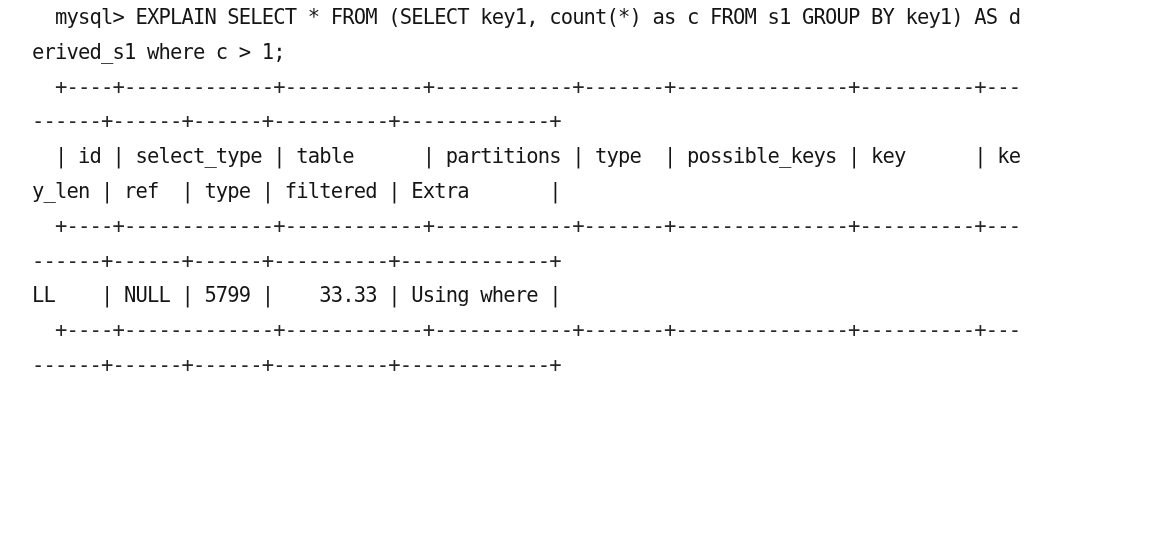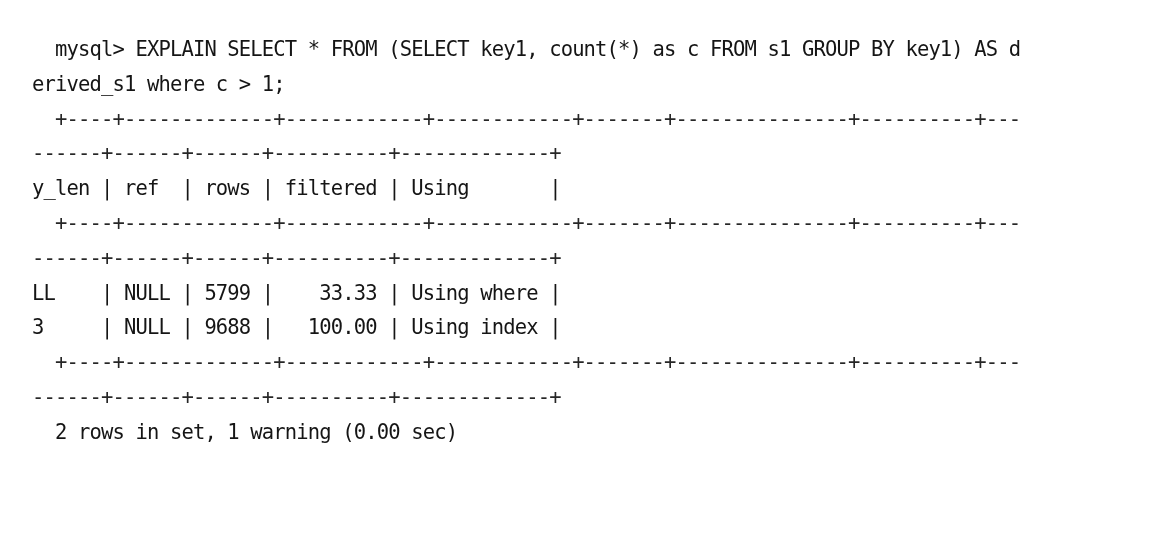--- a/index.html
+++ b/index.html
@@ -11,21 +11,21 @@
     width: 1156px;
     height: 558px;
     overflow: hidden;
     font-family: "DejaVu Sans Mono", "Liberation Mono", monospace;
   }
   #terminal {
     box-sizing: border-box;
     width: 1156px;
     height: 458px;
     background: #ffffff;
-    padding: 32px 0 0 0;
+    padding: 0 0 0 0;
   }
   .console-line {
     display: block;
     white-space: pre;
     font-family: "DejaVu Sans Mono", "Liberation Mono", monospace;
     font-size: 20.5px;
     line-height: 34.8px;
     letter-spacing: -0.85px;
     color: #151515;
     padding-left: 32px;
@@ -40,27 +40,26 @@
 <body>
 
 <div id="terminal">
 
   <div class="console-line">  mysql&gt; EXPLAIN SELECT * FROM (SELECT key1, count(*) as c FROM s1 GROUP BY key1) AS d</div>
   <div class="console-line">erived_s1 where c &gt; 1;</div>
 
   <div class="console-line rule">  +----+-------------+------------+------------+-------+---------------+----------+---</div>
   <div class="console-line rule">------+------+------+----------+-------------+</div>
 
-  <div class="console-line">y_len | ref  | rows | filtered | Using       |</div>
+  <div class="console-line">  | id | select_type | table      | partitions | type  | possible_keys | key      | ke</div>
+  <div class="console-line">y_len | ref  | type | filtered | Extra       |</div>
 
   <div class="console-line rule">  +----+-------------+------------+------------+-------+---------------+----------+---</div>
   <div class="console-line rule">------+------+------+----------+-------------+</div>
 
   <div class="console-line">LL    | NULL | 5799 |    33.33 | Using where |</div>
 
-  <div class="console-line">3     | NULL | 9688 |   100.00 | Using index |</div>
 
   <div class="console-line rule">  +----+-------------+------------+------------+-------+---------------+----------+---</div>
   <div class="console-line rule">------+------+------+----------+-------------+</div>
 
-  <div class="console-line">  2 rows in set, 1 warning (0.00 sec)</div>
 
 </div>
 
 </body></html>

